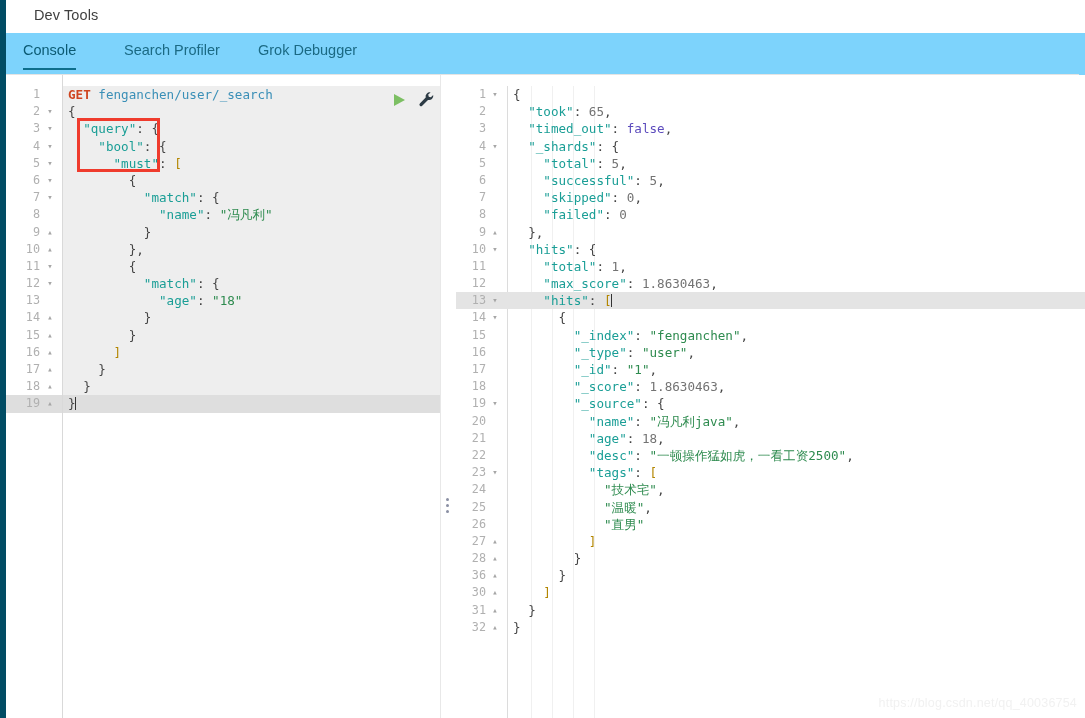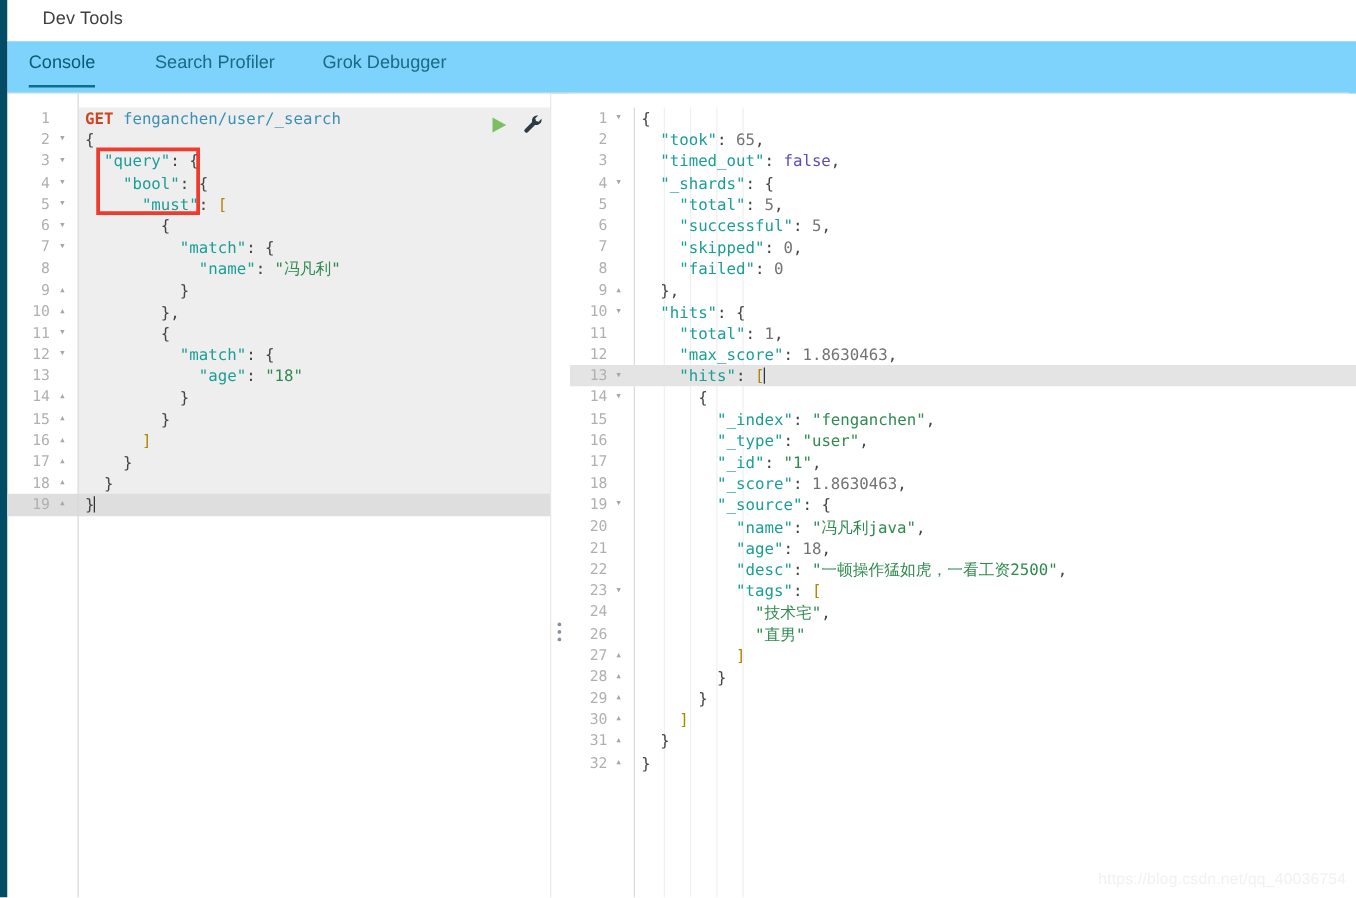--- a/index.html
+++ b/index.html
@@ -317,24 +317,25 @@
         <div class="code-line"><span class="ln">15</span><span class="fold"></span><span class="code-text">        <span class="t-key">"_index"</span><span class="t-punc">:</span> <span class="t-str">"fenganchen"</span><span class="t-punc">,</span></span></div>
         <div class="code-line"><span class="ln">16</span><span class="fold"></span><span class="code-text">        <span class="t-key">"_type"</span><span class="t-punc">:</span> <span class="t-str">"user"</span><span class="t-punc">,</span></span></div>
         <div class="code-line"><span class="ln">17</span><span class="fold"></span><span class="code-text">        <span class="t-key">"_id"</span><span class="t-punc">:</span> <span class="t-str">"1"</span><span class="t-punc">,</span></span></div>
         <div class="code-line"><span class="ln">18</span><span class="fold"></span><span class="code-text">        <span class="t-key">"_score"</span><span class="t-punc">:</span> <span class="t-num">1.8630463</span><span class="t-punc">,</span></span></div>
         <div class="code-line"><span class="ln">19</span><span class="fold">▾</span><span class="code-text">        <span class="t-key">"_source"</span><span class="t-punc">:</span> <span class="t-punc">{</span></span></div>
         <div class="code-line"><span class="ln">20</span><span class="fold"></span><span class="code-text">          <span class="t-key">"name"</span><span class="t-punc">:</span> <span class="t-str">"冯凡利java"</span><span class="t-punc">,</span></span></div>
         <div class="code-line"><span class="ln">21</span><span class="fold"></span><span class="code-text">          <span class="t-key">"age"</span><span class="t-punc">:</span> <span class="t-num">18</span><span class="t-punc">,</span></span></div>
         <div class="code-line"><span class="ln">22</span><span class="fold"></span><span class="code-text">          <span class="t-key">"desc"</span><span class="t-punc">:</span> <span class="t-str">"一顿操作猛如虎，一看工资2500"</span><span class="t-punc">,</span></span></div>
         <div class="code-line"><span class="ln">23</span><span class="fold">▾</span><span class="code-text">          <span class="t-key">"tags"</span><span class="t-punc">:</span> <span class="t-brk">[</span></span></div>
         <div class="code-line"><span class="ln">24</span><span class="fold"></span><span class="code-text">            <span class="t-str">"技术宅"</span><span class="t-punc">,</span></span></div>
+        <div class="code-line"><span class="ln">25</span><span class="fold"></span><span class="code-text">            <span class="t-str">"温暖"</span><span class="t-punc">,</span></span></div>
         <div class="code-line"><span class="ln">26</span><span class="fold"></span><span class="code-text">            <span class="t-str">"直男"</span></span></div>
         <div class="code-line"><span class="ln">27</span><span class="fold">▴</span><span class="code-text">          <span class="t-brk">]</span></span></div>
         <div class="code-line"><span class="ln">28</span><span class="fold">▴</span><span class="code-text">        <span class="t-punc">}</span></span></div>
-        <div class="code-line"><span class="ln">29</span><span class="fold">▴</span><span class="code-text">      <span class="t-punc">}</span></span></div>
+        <div class="code-line"><span class="ln">36</span><span class="fold">▴</span><span class="code-text">      <span class="t-punc">}</span></span></div>
         <div class="code-line"><span class="ln">30</span><span class="fold">▴</span><span class="code-text">    <span class="t-brk">]</span></span></div>
         <div class="code-line"><span class="ln">31</span><span class="fold">▴</span><span class="code-text">  <span class="t-punc">}</span></span></div>
         <div class="code-line"><span class="ln">32</span><span class="fold">▴</span><span class="code-text"><span class="t-punc">}</span></span></div>
       </div>
   </div>
 
   <div class="watermark">https://blog.csdn.net/qq_40036754</div>
 </div>
 
 </body></html>

